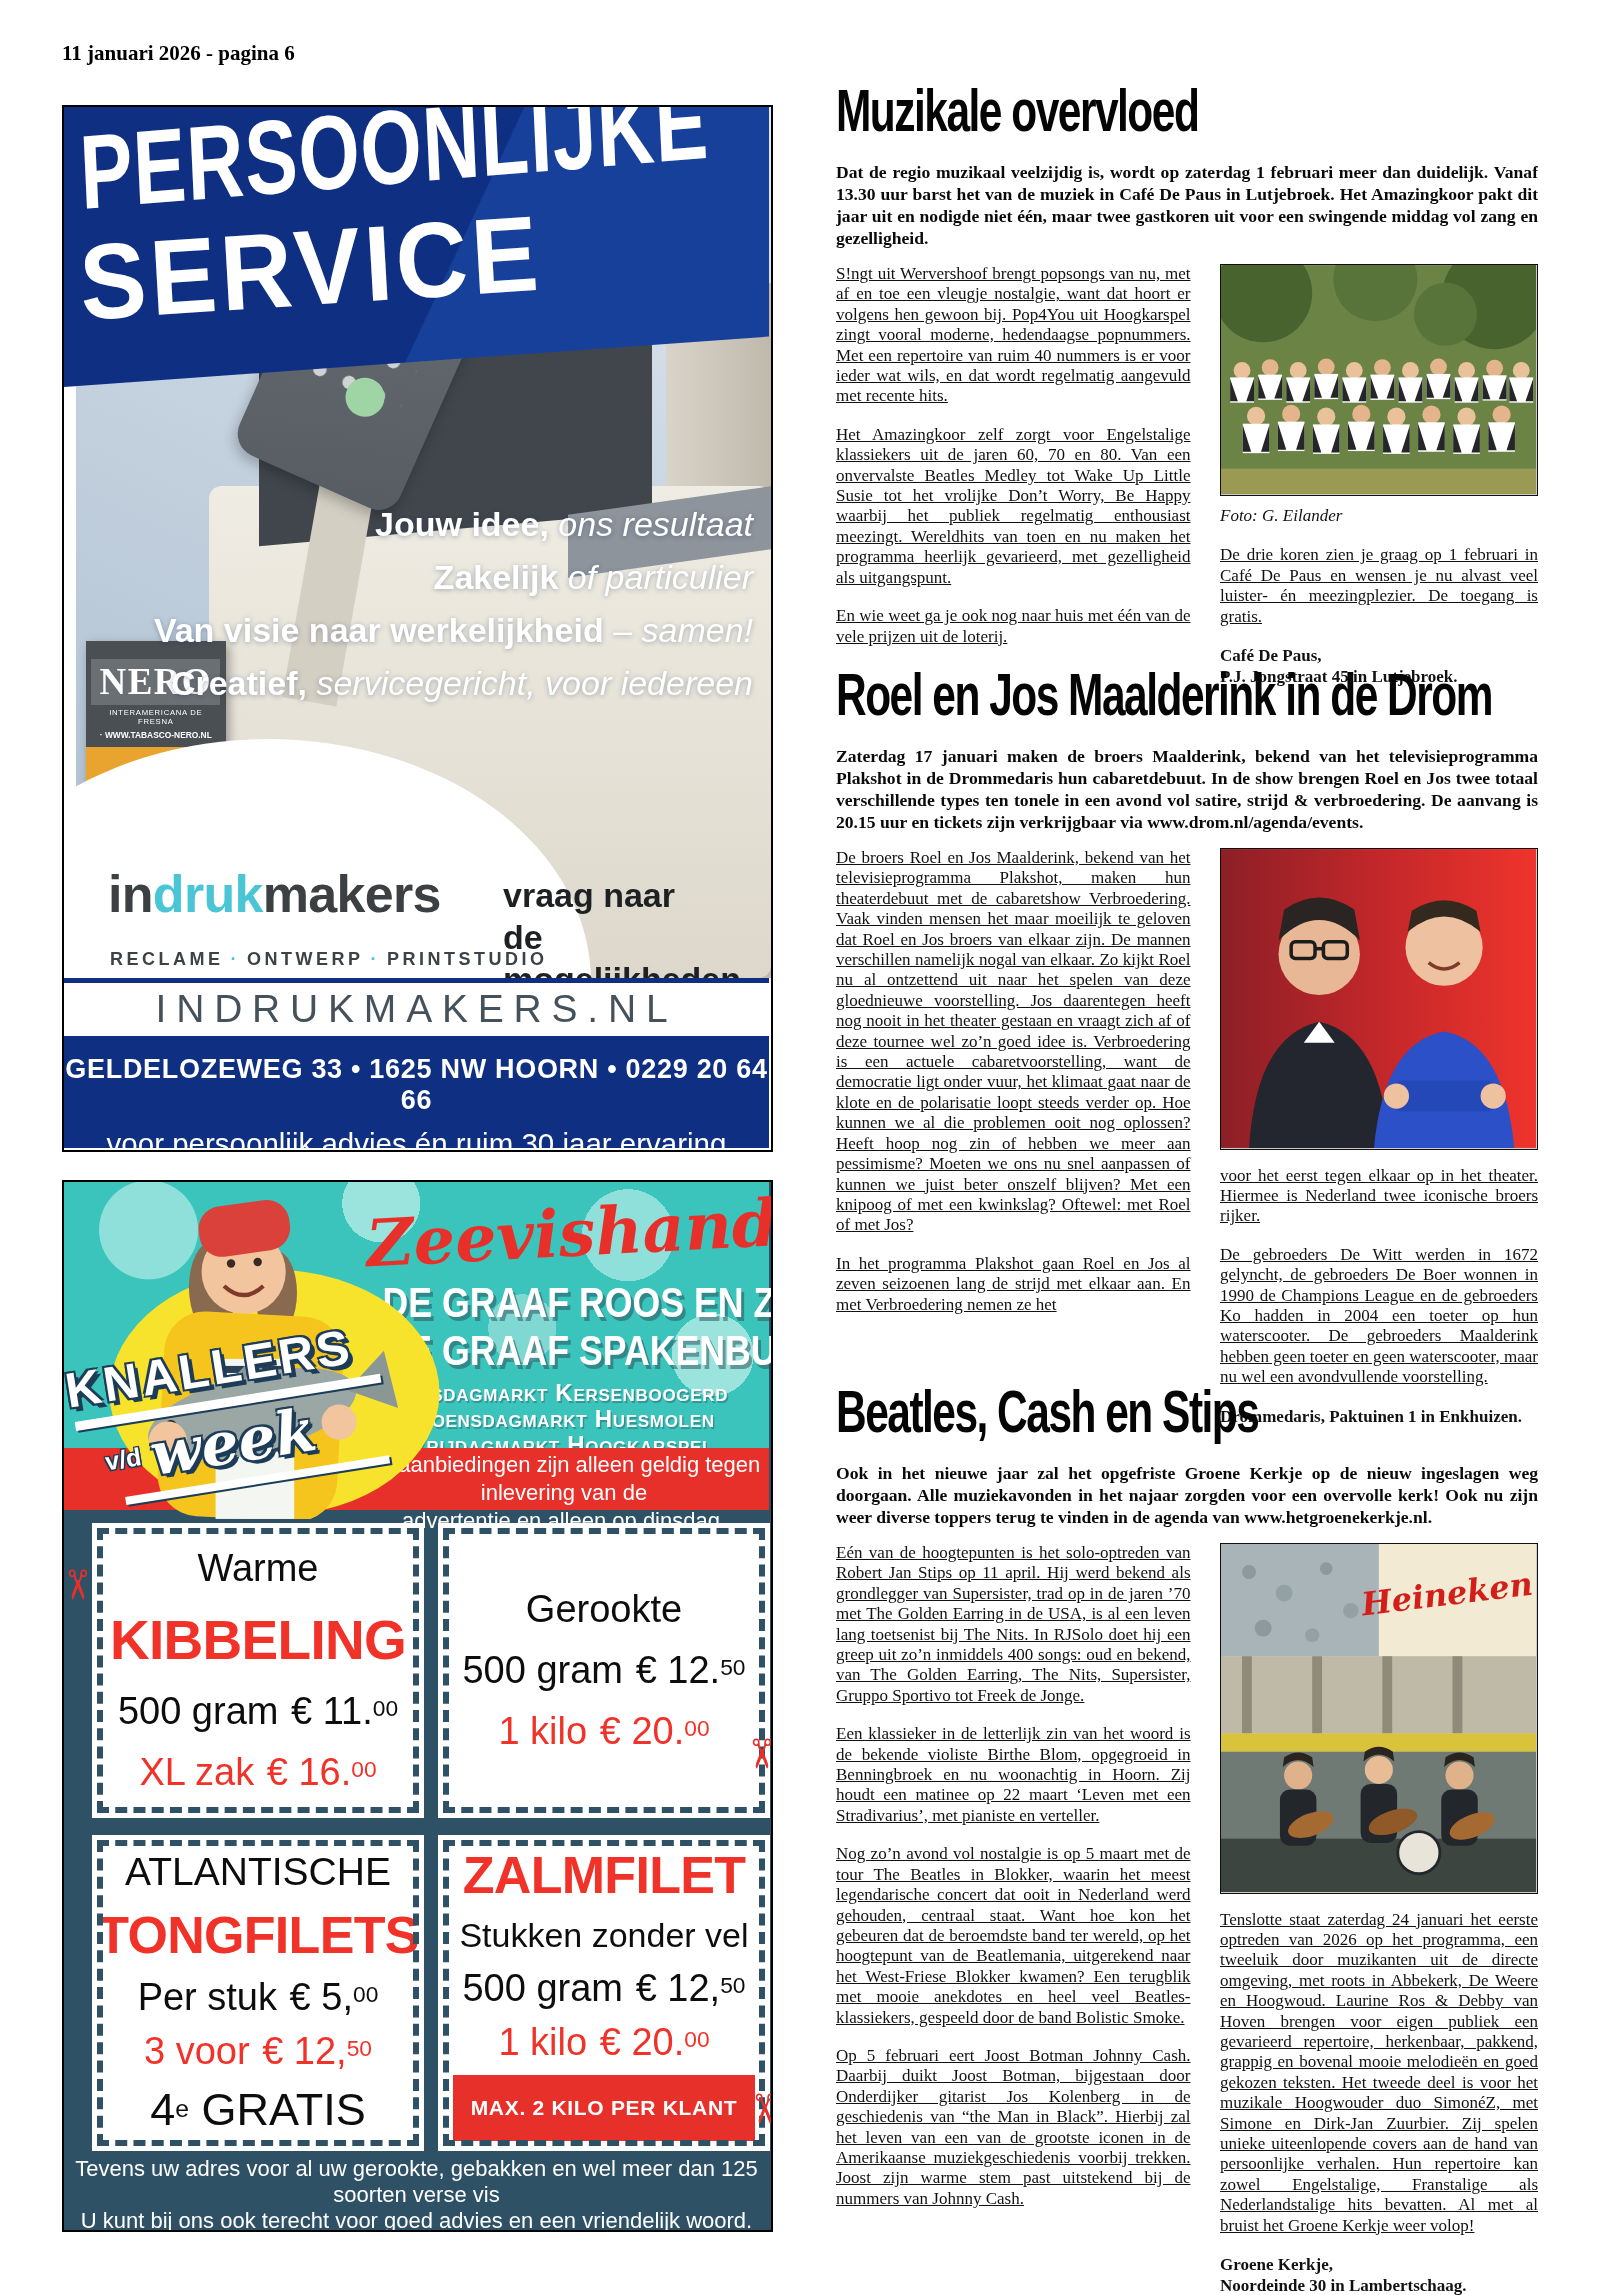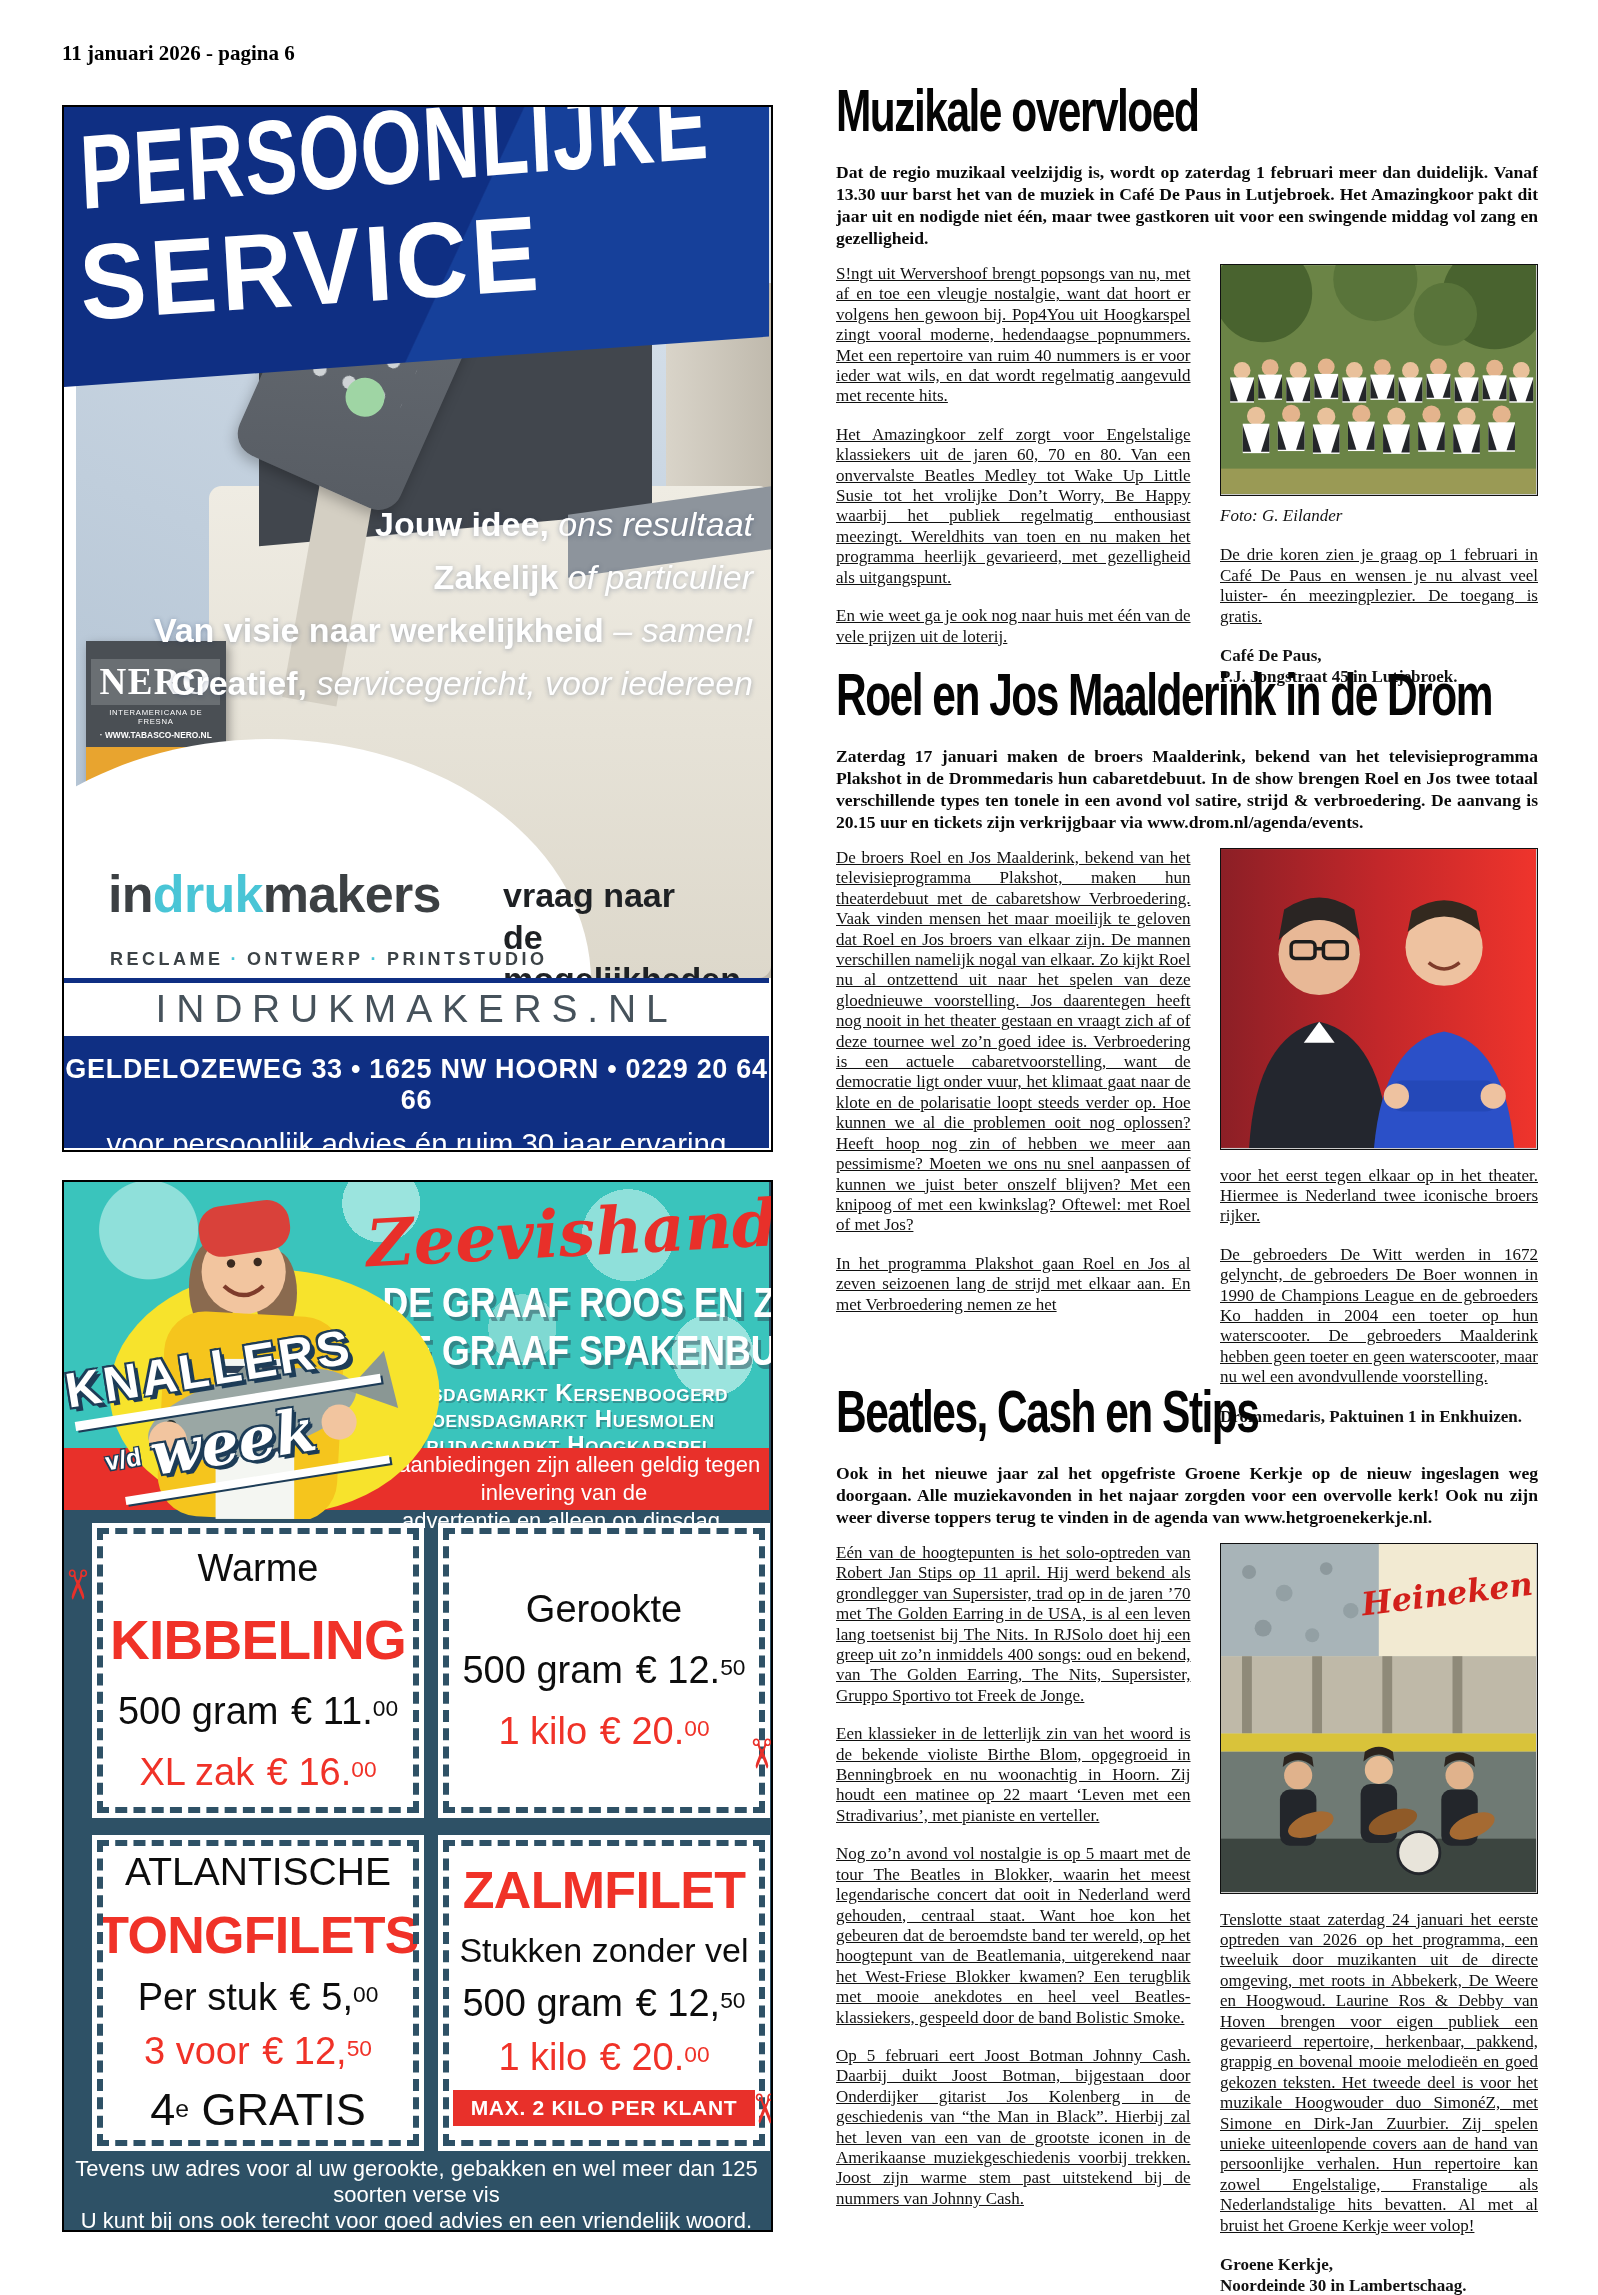--- a/index.html
+++ b/index.html
@@ -115,21 +115,21 @@
   .cp-product{font-size:55px;font-weight:800;color:#f03228;white-space:nowrap;letter-spacing:-0.7px;}
   .c3 .cp-product,.c4 .cp-product{font-size:52px;}
   .cp-sub{font-size:34px;color:#0d0d0d;}
   .cp-row{font-size:38px;color:#0d0d0d;white-space:nowrap;}
   .cp-row .amt{margin-left:12.6px;}
   .cp-row sup{font-size:60%;vertical-align:28%;}
   .cp-row.red{color:#f03228;}
   .cp-bonus{font-size:45px;color:#0d0d0d;}
   .cp-bonus sup{font-size:55%;vertical-align:30%;}
   .cp-limit{background:#e8302a;color:#fff;font:700 21px "Liberation Sans",sans-serif;
-      padding:6px 18px;letter-spacing:0.7px;}
+      padding:21px 18px;letter-spacing:0.7px;}
   .scissors{position:absolute;color:#e8302a;font-size:41px;transform:rotate(90deg);}
   .sc1{left:-4.2px;top:379px;}
   .sc2{left:680px;top:548px;}
   .sc3{left:683px;top:903px;}
   .fish-footer{position:absolute;left:0;top:974px;width:705px;text-align:center;color:#fff;
       font:300 22px/26px "Liberation Sans",sans-serif;}
 
   
   .articles{position:absolute;left:836px;top:77px;width:702px;height:2218px;overflow:hidden;}
   .article{position:absolute;left:0;width:702px;}

